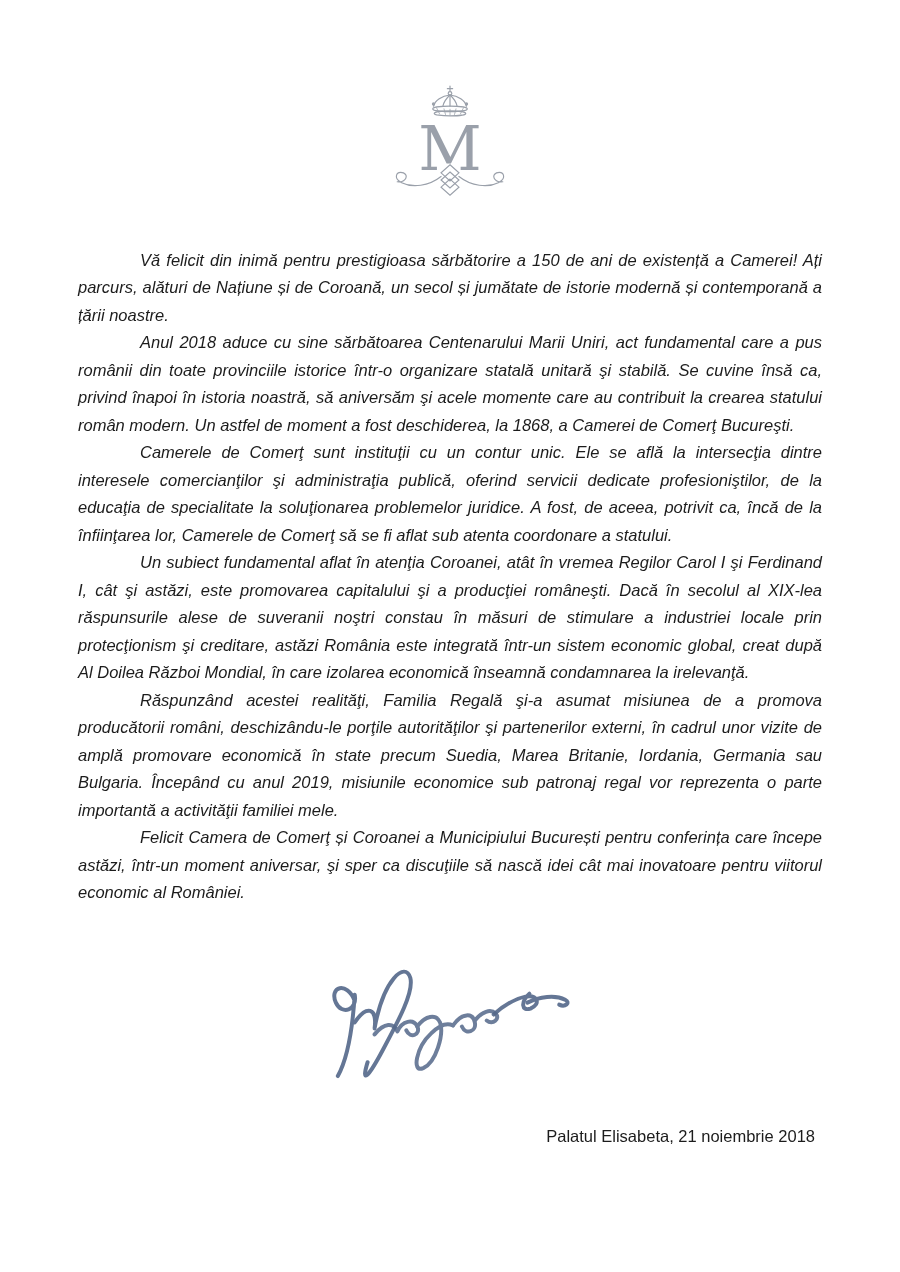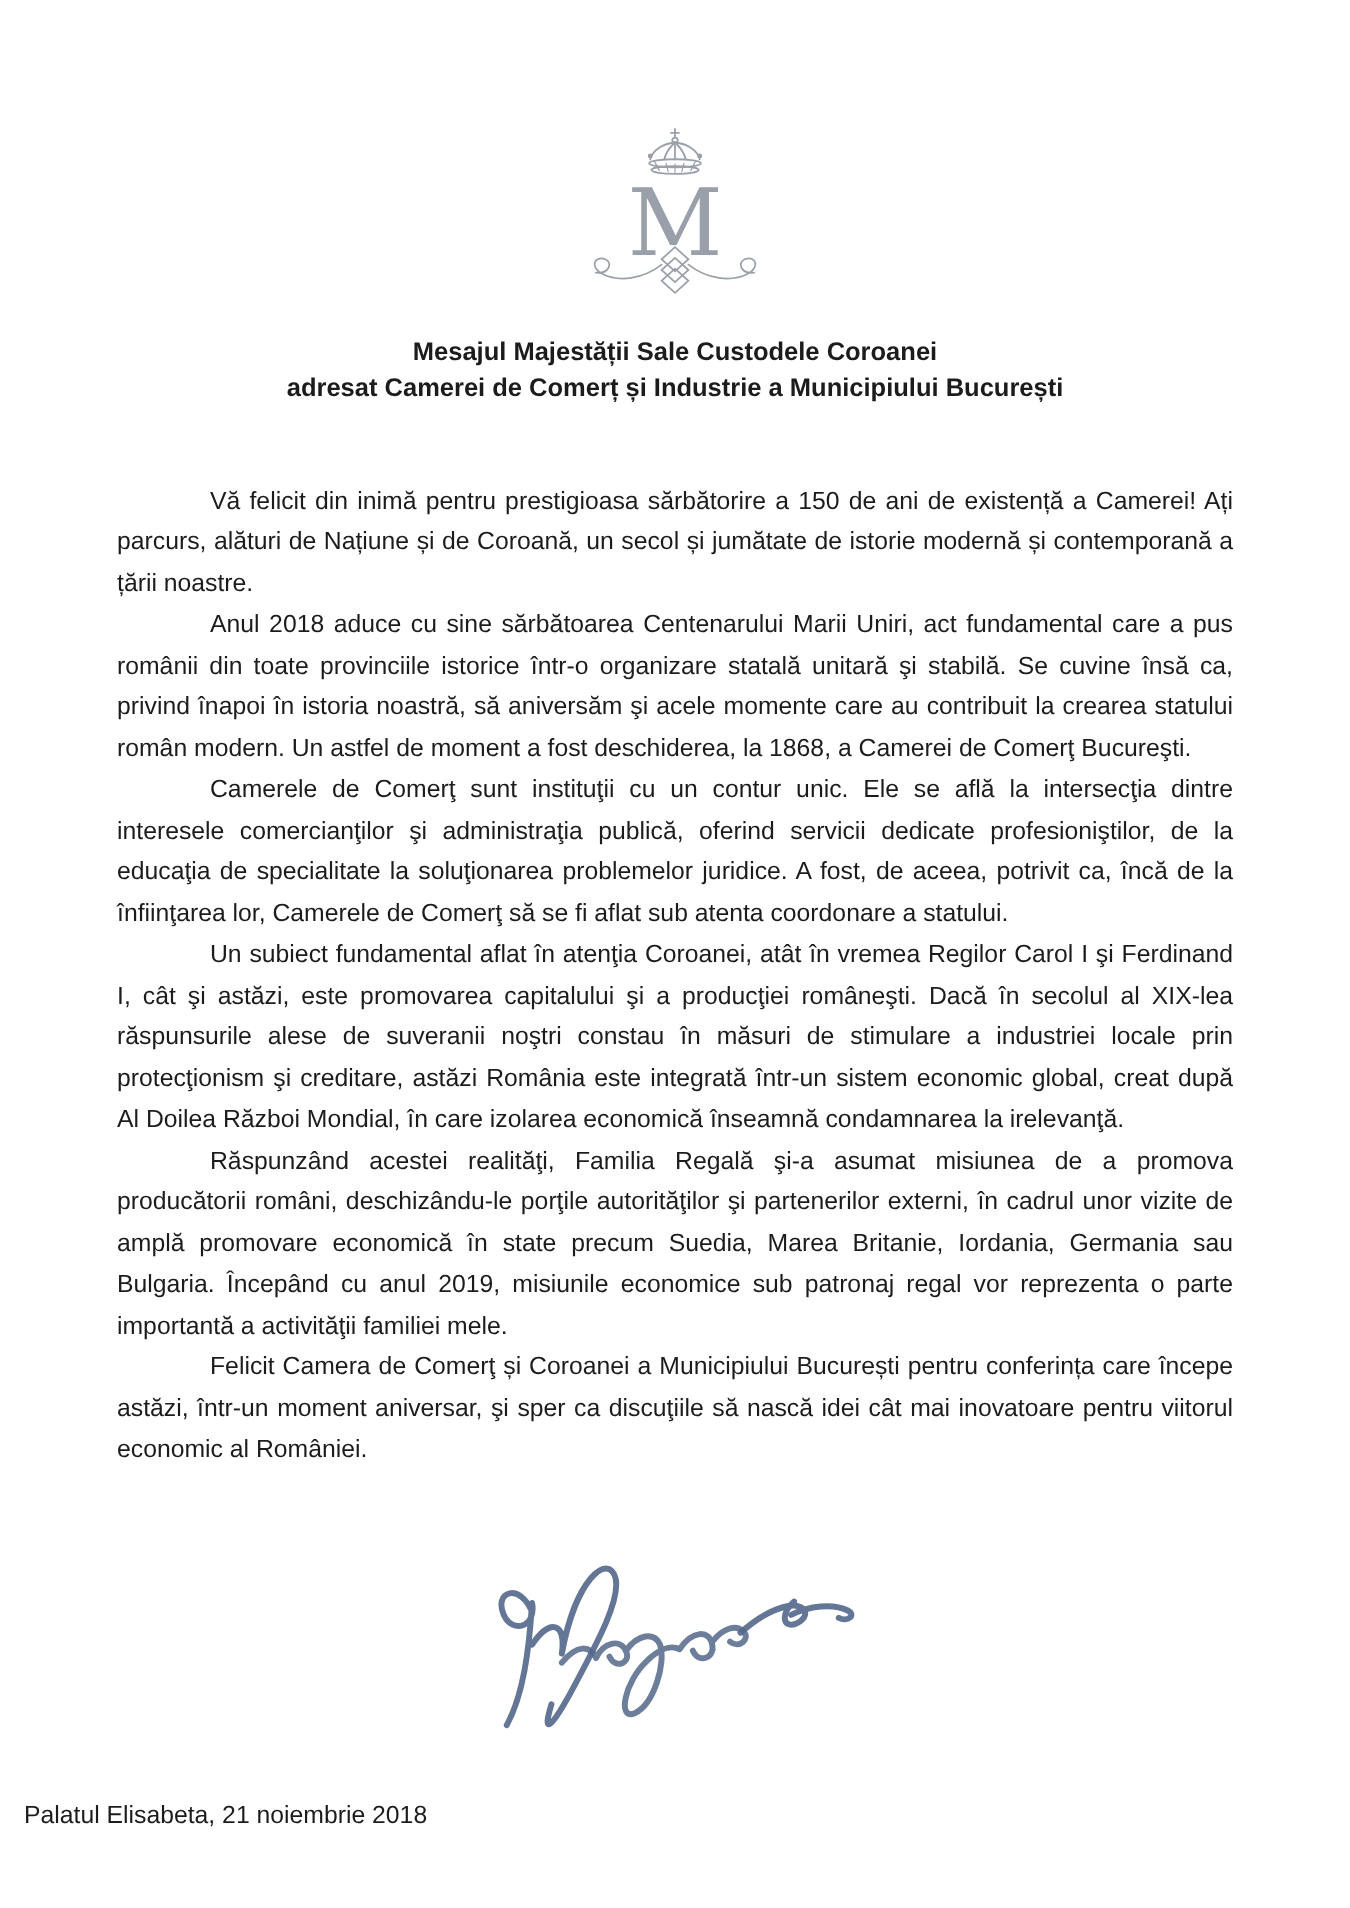--- a/index.html
+++ b/index.html
@@ -45,32 +45,32 @@
     font-weight: bold;
     line-height: 24px;
   }
   
   .body-text {
     margin: 50px 78px 0 78px;
     font-size: 16.5px;
     line-height: 27.5px;
     text-align: justify;
   }
-  .body-text p { text-indent: 62px; }
+  .body-text p { text-indent: 62px; font-style: italic; }
   
   .signature-wrap {
     margin: 46px auto 0;
     width: 280px;
     height: 134px;
   }
   .signature-wrap svg { width: 100%; height: 100%; }
   
   .dateline {
     margin: 40px 85px 0 16px;
-    text-align: left;
+    text-align: right;
     font-size: 16.5px;
   }
 </style>
 </head>
 <body>
 
 <div class="page">
 
   <div class="monogram">
     <svg class="crown" viewBox="0 0 64 44" aria-hidden="true">
@@ -94,24 +94,20 @@
       <g stroke="#9aa0aa" fill="none" stroke-width="1.3" stroke-linecap="round">
         <path d="M70 2 L80 11 L70 20 L60 11 Z"></path>
         <path d="M70 10 L80 19 L70 28 L60 19 Z"></path>
         <path d="M70 18 L80 27 L70 36 L60 27 Z"></path>
         <path d="M60 15 C 46 26 28 28 16 22 C 6 17 10 8 18 11 C 24 13.5 21 22 11 21"></path>
         <path d="M80 15 C 94 26 112 28 124 22 C 134 17 130 8 122 11 C 116 13.5 119 22 129 21"></path>
       </g>
     </svg>
   </div>
 
-  <div class="title">
-    <div>Mesajul Majestății Sale Custodele Coroanei</div>
-    <div>adresat Camerei de Comerț și Industrie a Municipiului București</div>
-  </div>
 
   <div class="body-text">
     <p>Vă felicit din inimă pentru prestigioasa sărbătorire a 150 de ani de existență a Camerei! Ați parcurs, alături de Națiune și de Coroană, un secol și jumătate de istorie modernă și contemporană a țării noastre.</p>
     <p>Anul 2018 aduce cu sine sărbătoarea Centenarului Marii Uniri, act fundamental care a pus românii din toate provinciile istorice într-o organizare statală unitară şi stabilă. Se cuvine însă ca, privind înapoi în istoria noastră, să aniversăm şi acele momente care au contribuit la crearea statului român modern. Un astfel de moment a fost deschiderea, la 1868, a Camerei de Comerţ Bucureşti.</p>
     <p>Camerele de Comerţ sunt instituţii cu un contur unic. Ele se află la intersecţia dintre interesele comercianţilor şi administraţia publică, oferind servicii dedicate profesioniştilor, de la educaţia de specialitate la soluţionarea problemelor juridice. A fost, de aceea, potrivit ca, încă de la înfiinţarea lor, Camerele de Comerţ să se fi aflat sub atenta coordonare a statului.</p>
     <p>Un subiect fundamental aflat în atenţia Coroanei, atât în vremea Regilor Carol I şi Ferdinand I, cât şi astăzi, este promovarea capitalului şi a producţiei româneşti. Dacă în secolul al XIX-lea răspunsurile alese de suveranii noştri constau în măsuri de stimulare a industriei locale prin protecţionism şi creditare, astăzi România este integrată într-un sistem economic global, creat după Al Doilea Război Mondial, în care izolarea economică înseamnă condamnarea la irelevanţă.</p>
     <p>Răspunzând acestei realităţi, Familia Regală şi-a asumat misiunea de a promova producătorii români, deschizându-le porţile autorităţilor şi partenerilor externi, în cadrul unor vizite de amplă promovare economică în state precum Suedia, Marea Britanie, Iordania, Germania sau Bulgaria. Începând cu anul 2019, misiunile economice sub patronaj regal vor reprezenta o parte importantă a activităţii familiei mele.</p>
     <p>Felicit Camera de Comerţ și Coroanei a Municipiului București pentru conferința care începe astăzi, într-un moment aniversar, şi sper ca discuţiile să nască idei cât mai inovatoare pentru viitorul economic al României.</p>
   </div>
 

